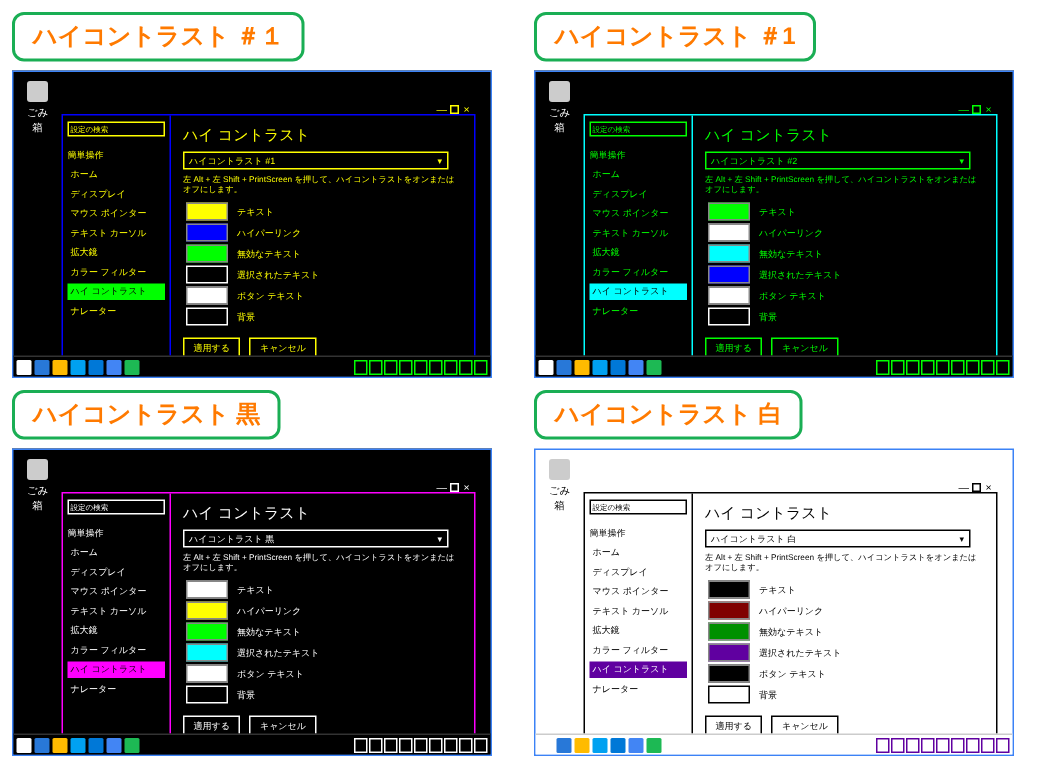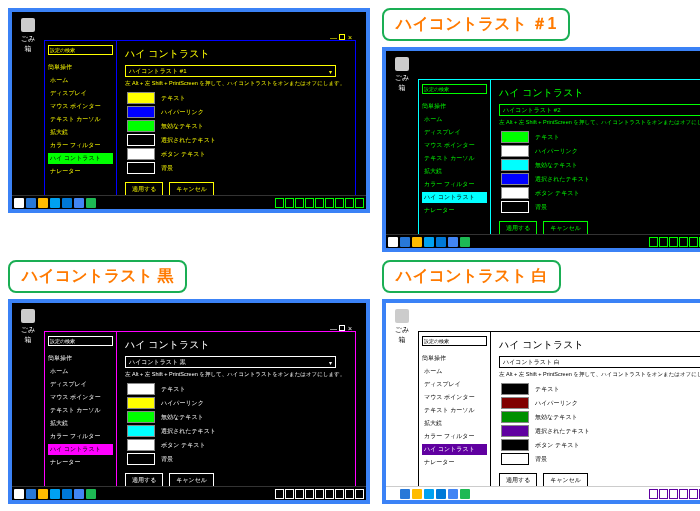--- a/index.html
+++ b/index.html
@@ -1,20 +1,20 @@
 <!DOCTYPE html>
 <html><head>
 <meta charset="utf-8">
 <style>
   * { box-sizing: border-box; margin: 0; padding: 0; }
   body { width: 700px; height: 511px; background: #fff; font-family: "Meiryo", sans-serif; font-size: 7px; overflow: hidden; }
   .grid { display: grid; grid-template-columns: 1fr 1fr; gap: 8px 12px; padding: 8px; }
   .cell { display: flex; flex-direction: column; gap: 6px; }
   .title-badge { display: inline-block; align-self: flex-start; border: 2px solid #1aae54; border-radius: 8px; padding: 4px 12px; color: #ff7a00; font-weight: bold; font-size: 16px; background: #fff; }
-  .screen { position: relative; width: 362px; height: 205px; border: 4px solid #3b82f6; overflow: hidden; }
+  .screen { position: relative; width: 320px; height: 205px; border: 1px solid #3b82f6; overflow: hidden; }
   .screen.dark { background: #000; }
   .screen.light { background: #fff; }
   .desktop-icon { position: absolute; top: 6px; left: 6px; width: 20px; text-align: center; }
   .desktop-icon .icon { width: 14px; height: 14px; background: #ccc; margin: 0 auto 2px; border-radius: 2px; }
   .dark .desktop-icon .label { color: #fff; }
   .light .desktop-icon .label { color: #000; }
   .window { position: absolute; top: 22px; left: 32px; right: 10px; bottom: 18px; display: flex; flex-direction: column; }
   .titlebar { height: 10px; display: flex; align-items: center; justify-content: flex-end; padding: 0 2px; gap: 3px; }
   .titlebar span { width: 6px; height: 6px; display: inline-block; }
   .wbody { flex: 1; display: flex; border: 1px solid; }
@@ -38,20 +38,21 @@
   .taskbar .tbicon { width: 10px; height: 10px; border-radius: 1px; }
   .taskbar .spacer { flex: 1; }
   .taskbar .tray { display: flex; gap: 1px; }
   .taskbar .tray span { width: 9px; height: 10px; border: 1px solid; font-size: 5px; display: flex; align-items: center; justify-content: center; }
 </style>
 </head>
 <body>
 
 <div class="grid" id="grid">
     <div class="cell">
+      <div class="title-badge">ハイコントラスト ＃１</div>
       <div class="screen dark">
         <div class="desktop-icon">
           <div class="icon"></div>
           <div class="label">ごみ箱</div>
         </div>
         <div class="window" style="background: rgb(0, 0, 0); color: rgb(255, 255, 0);">
           <div class="titlebar">
             <span style="color:#ffff00">—</span>
             <span style="border:1px solid #ffff00"></span>
             <span style="color:#ffff00">×</span>

